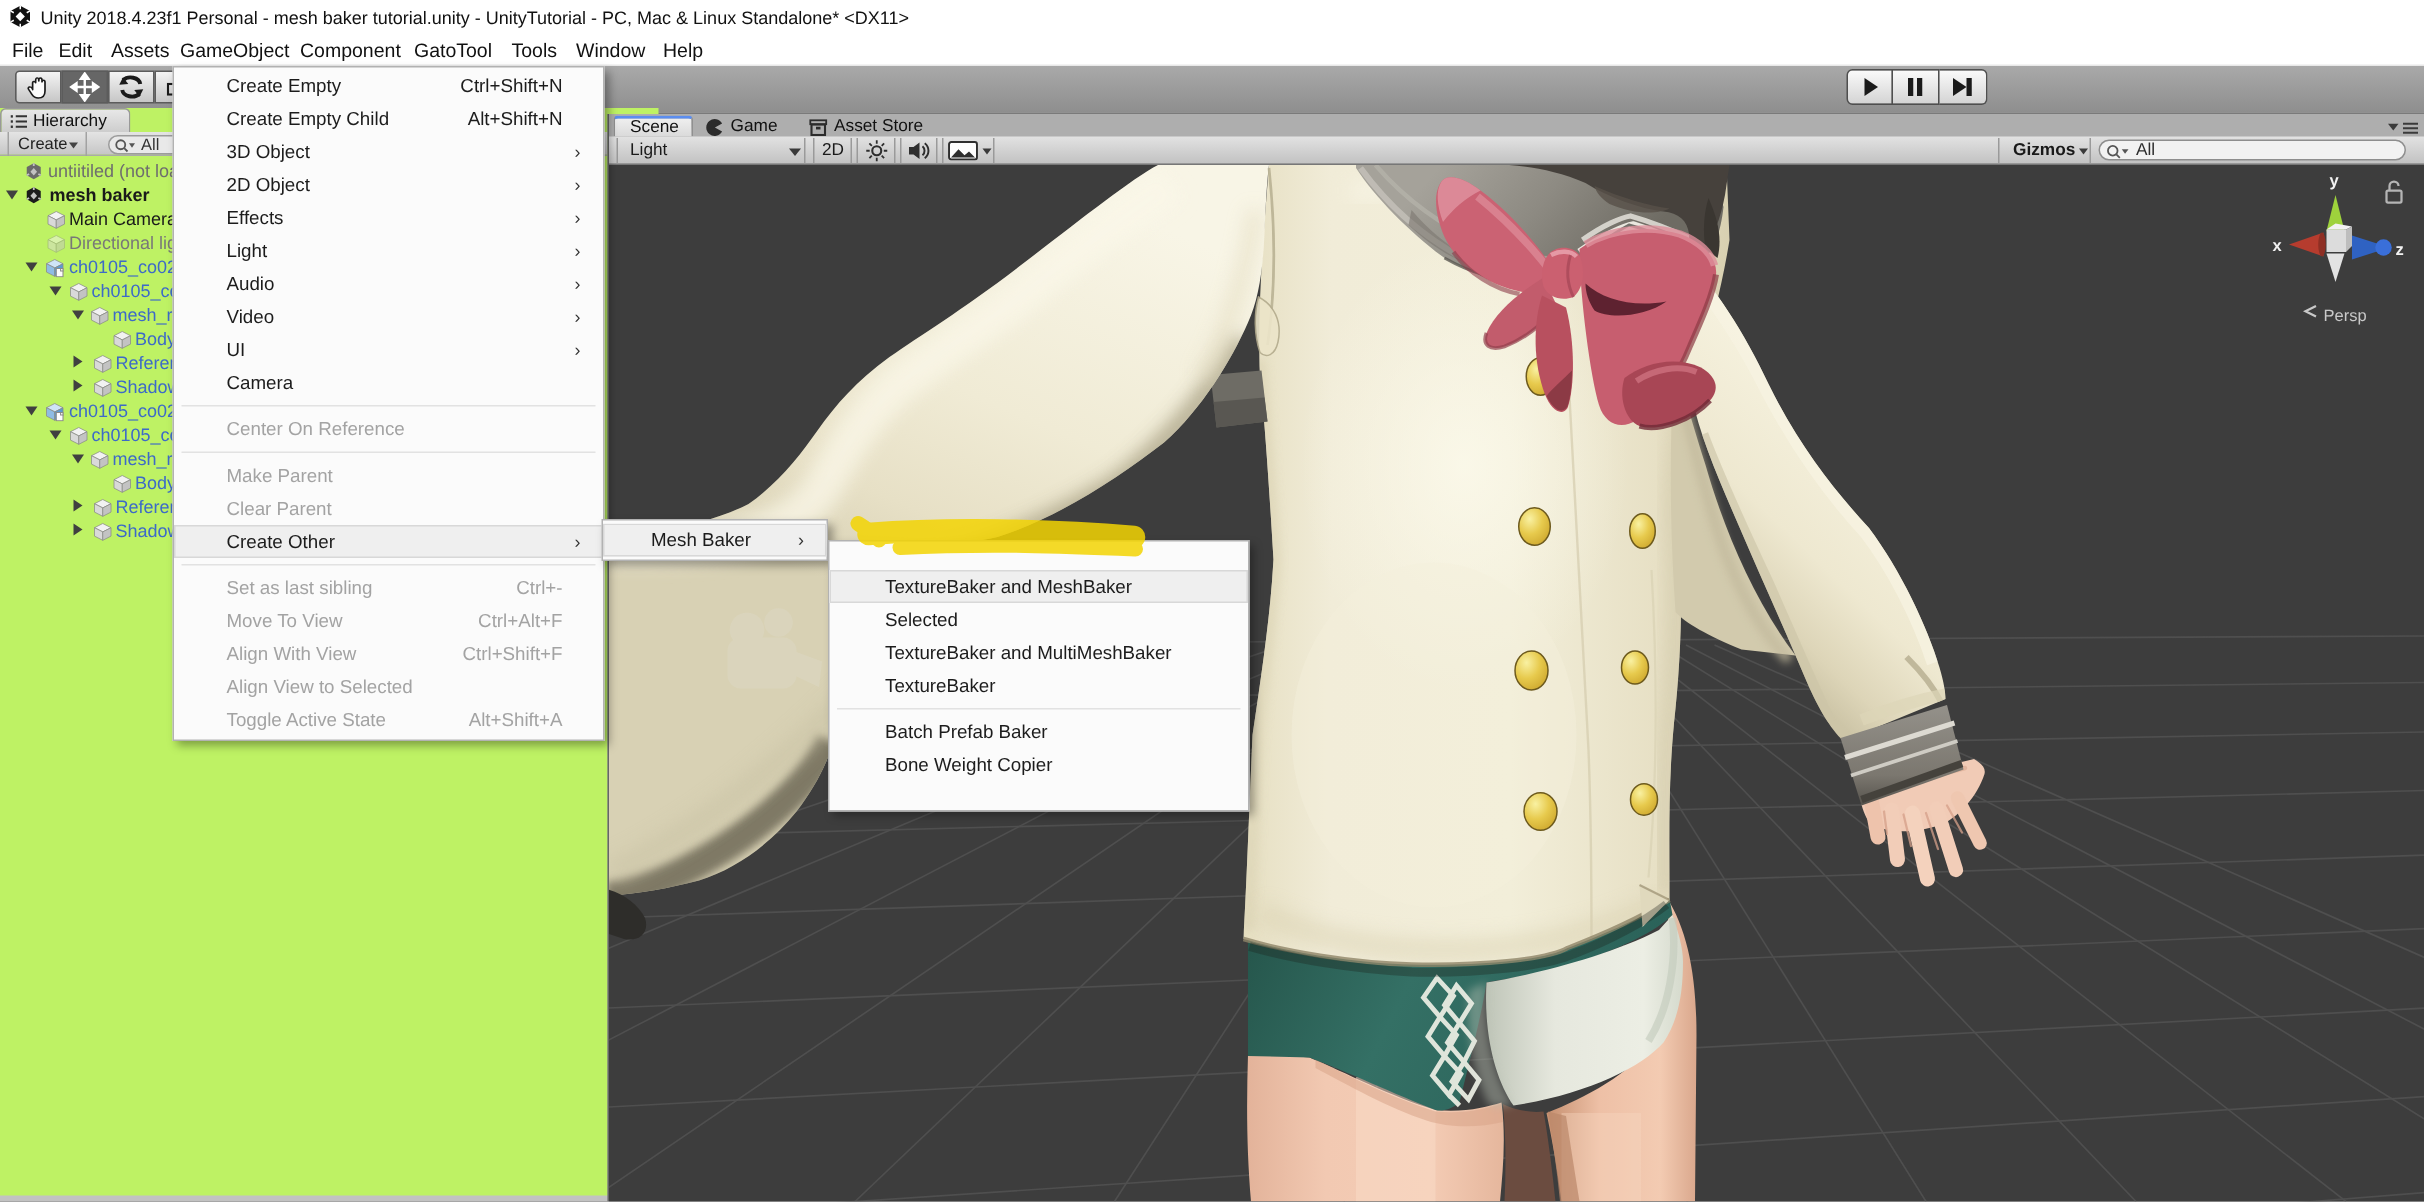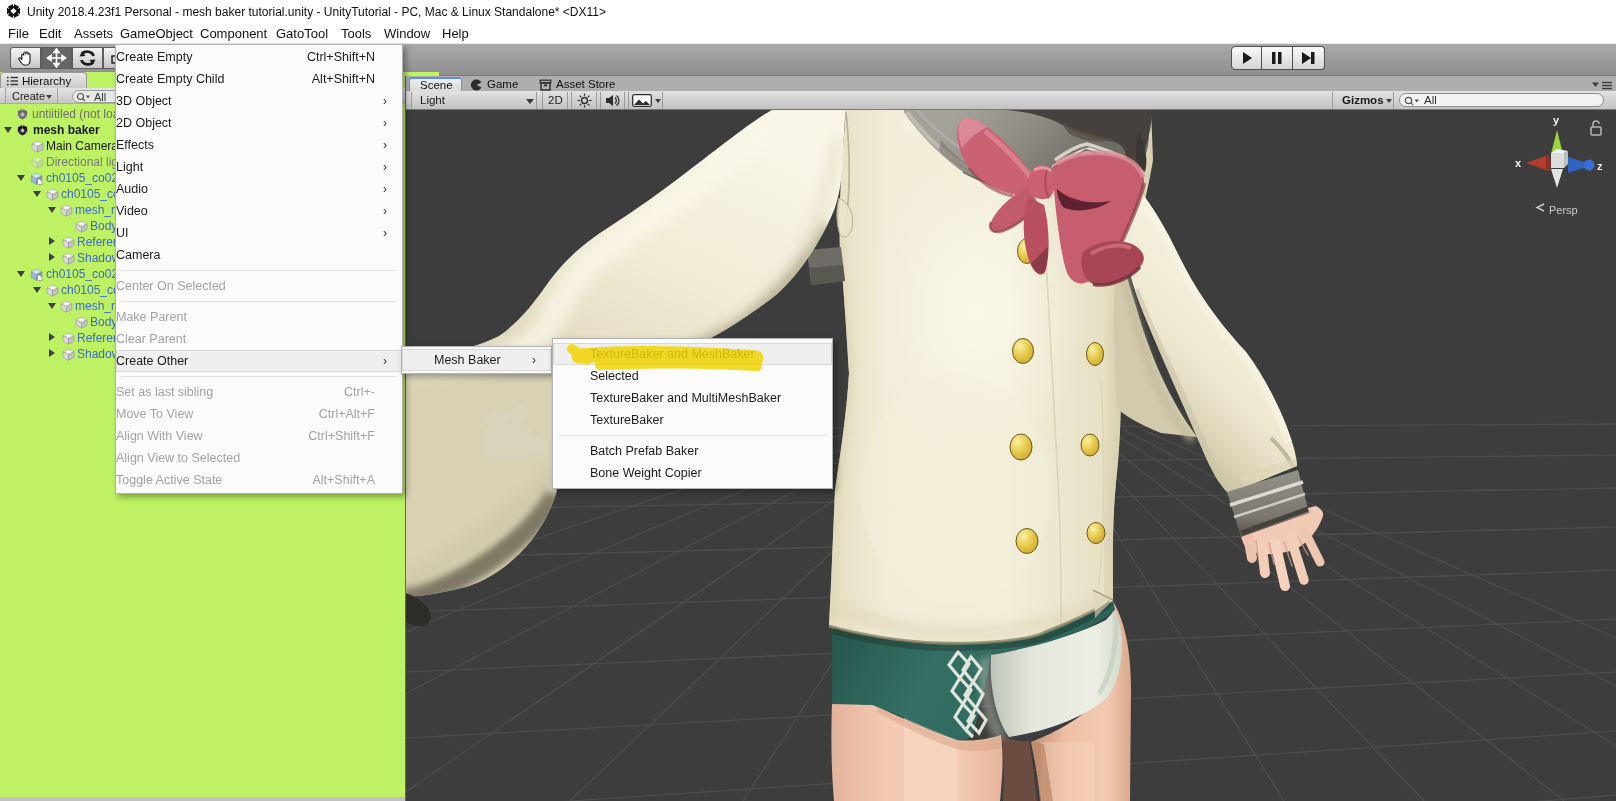--- a/index.html
+++ b/index.html
@@ -20,21 +20,21 @@
 .trow .lbl { position:absolute; top:1px; }
 .tri { position:absolute; width:0; height:0; }
 .tridown { border-left:4.5px solid transparent; border-right:4.5px solid transparent; border-top:6px solid #404040; top:5px;}
 .triright { border-top:4.5px solid transparent; border-bottom:4.5px solid transparent; border-left:6px solid #404040; top:3px;}
 #scenepane { left:405px; top:76px; width:1211px; height:725px; background:#aeaeae; border-left:1px solid #666; }
 #scenetab { left:3px; top:1px; width:53px; height:14px; background:linear-gradient(#efefef,#dadada); border:1px solid #909090; border-bottom:none; border-top:2px solid #5b8def; border-radius:3px 3px 0 0; }
 #scenebar { left:0px; top:15px; width:1211px; height:19px; background:linear-gradient(#e2e2e2,#c2c2c2); border-bottom:1px solid #777; font-size:11.5px; color:#1a1a1a; }
 .vsep { position:absolute; top:1px; width:1px; height:17px; background:#9a9a9a; }
 #viewport { left:0; top:34px; width:1211px; height:691px; background:#3d3d3d; }
 .menu { position:absolute; background:#fbfbfb; border:1px solid #b2b2b2; box-shadow:3px 3px 6px rgba(0,0,0,0.35); z-index:50; }
-.mi { position:relative; height:22px; line-height:22px; font-size:12.5px; color:#1c1c1c; white-space:nowrap; }
+.mi { position:relative; height:22px; line-height:22px; font-size:12.5px; color:#1c1c1c; padding-left:35px; white-space:nowrap; }
 .mi .sc { position:absolute; right:27px; }
 .mi .ar { position:absolute; right:15px; top:0px; font-size:12px; color:#333; }
 .mi.dis { color:#a3a3a3; }
 .msep { height:1px; background:#e2e2e2; margin:4px 5px; }
 .mi.hov { background:#efefef; box-shadow:inset 0 0 0 1px #d8d8d8; }
 svg { display:block; }
 .icon { position:absolute; }
 </style></head><body>
 <div id="page">
 
@@ -656,36 +656,36 @@
 <div class="mi">Create Empty Child<span class="sc">Alt+Shift+N</span></div>
 <div class="mi">3D Object<span class="ar">›</span></div>
 <div class="mi">2D Object<span class="ar">›</span></div>
 <div class="mi">Effects<span class="ar">›</span></div>
 <div class="mi">Light<span class="ar">›</span></div>
 <div class="mi">Audio<span class="ar">›</span></div>
 <div class="mi">Video<span class="ar">›</span></div>
 <div class="mi">UI<span class="ar">›</span></div>
 <div class="mi">Camera</div>
 <div class="msep"></div>
-<div class="mi dis">Center On Selected</div>
+<div class="mi dis">Center On Reference</div>
 <div class="msep"></div>
 <div class="mi dis">Make Parent</div>
 <div class="mi dis">Clear Parent</div>
 <div class="mi hov">Create Other<span class="ar">›</span></div>
 <div class="msep"></div>
 <div class="mi dis">Set as last sibling<span class="sc">Ctrl+-</span></div>
 <div class="mi dis">Move To View<span class="sc">Ctrl+Alt+F</span></div>
 <div class="mi dis">Align With View<span class="sc">Ctrl+Shift+F</span></div>
 <div class="mi dis">Align View to Selected</div>
 <div class="mi dis">Toggle Active State<span class="sc">Alt+Shift+A</span></div>
 </div>
 <div class="menu abs" style="left:401px;top:346px;width:151px;padding:2px 0">
 <div class="mi hov" style="padding-left:32px">Mesh Baker<span class="ar">›</span></div>
 </div>
-<div class="menu abs" style="left:552px;top:338px;width:281px;padding:4px 0">
+<div class="menu abs" style="left:552px;top:360px;width:281px;padding:19px 0">
 <div class="mi hov" style="padding-left:37px">TextureBaker and MeshBaker</div>
 <div class="mi" style="padding-left:37px">Selected</div>
 <div class="mi" style="padding-left:37px">TextureBaker and MultiMeshBaker</div>
 <div class="mi" style="padding-left:37px">TextureBaker</div>
 <div class="msep"></div>
 <div class="mi" style="padding-left:37px">Batch Prefab Baker</div>
 <div class="mi" style="padding-left:37px">Bone Weight Copier</div>
 </div>
 <svg class="abs" style="left:0;top:0;z-index:60;pointer-events:none" width="1616" height="801" viewBox="0 0 1616 801">
 <g stroke="#f2d402" fill="none" stroke-linecap="round" opacity="0.85" style="mix-blend-mode:multiply">

